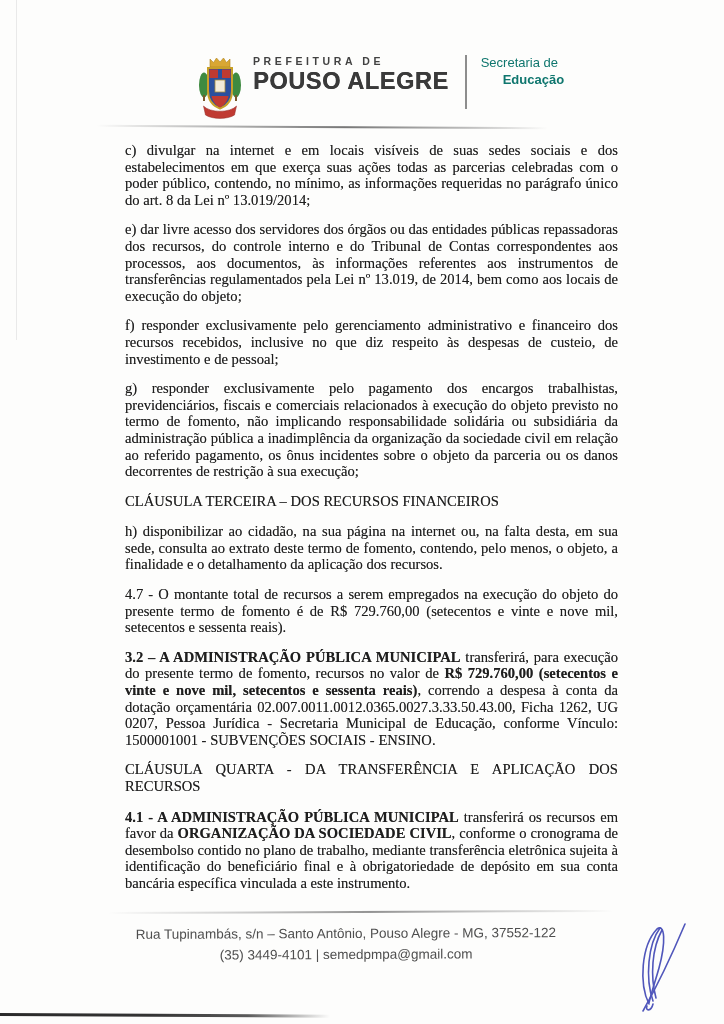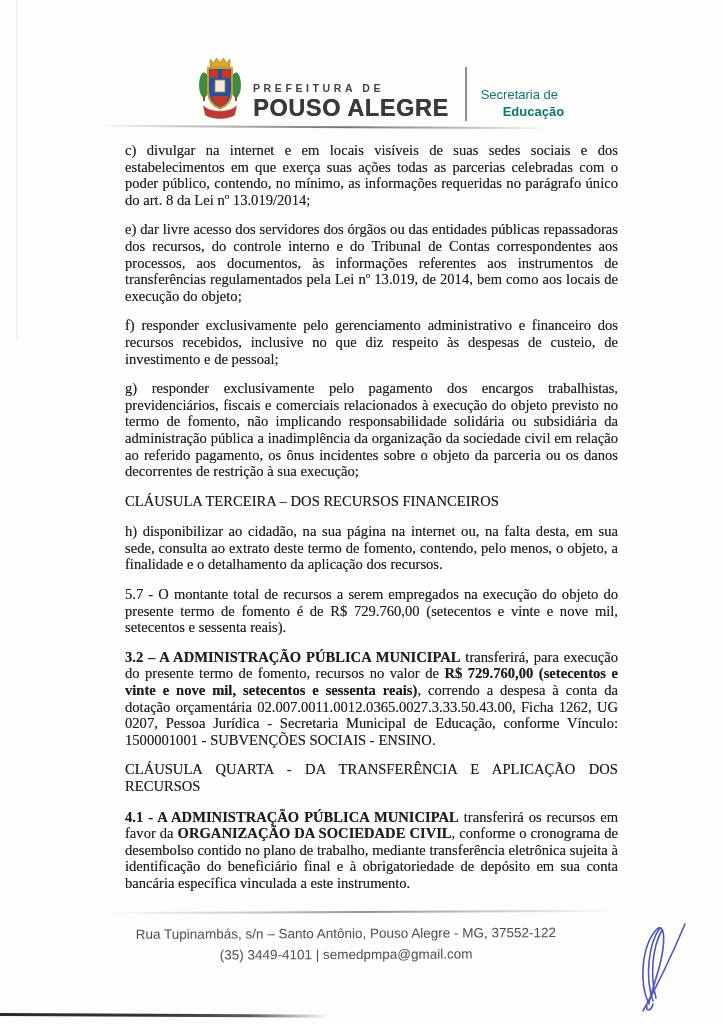--- a/index.html
+++ b/index.html
@@ -21,21 +21,21 @@
     left: 16px; top: 0;
     width: 1px; height: 340px;
     background: rgba(190,190,190,0.30);
   }
 
   
   .letterhead {
     position: absolute;
     top: 55px; left: 198px;
     display: flex;
-    align-items: flex-end;
+    align-items: flex-start;
   }
   .logo-box { width: 44px; height: 66px; flex: 0 0 auto; }
   .org-block { margin-left: 11px; }
   .org-small {
     font-family: "Liberation Sans", sans-serif;
     font-size: 10.5px;
     font-weight: 700;
     letter-spacing: 3.6px;
     color: #424242;
     white-space: nowrap;
@@ -175,21 +175,21 @@
 
   <div class="rule rule-header"></div>
 
   <main class="doc-body">
       <p class="para item"><span>c) divulgar na internet e em locais visíveis de suas sedes sociais e dos estabelecimentos em que exerça suas ações todas as parcerias celebradas com o poder público, contendo, no mínimo, as informações requeridas no parágrafo único do art. 8 da Lei nº 13.019/2014;</span></p>
       <p class="para item"><span>e) dar livre acesso dos servidores dos órgãos ou das entidades públicas repassadoras dos recursos, do controle interno e do Tribunal de Contas correspondentes aos processos, aos documentos, às informações referentes aos instrumentos de transferências regulamentados pela Lei nº 13.019, de 2014, bem como aos locais de execução do objeto;</span></p>
       <p class="para item"><span>f) responder exclusivamente pelo gerenciamento administrativo e financeiro dos recursos recebidos, inclusive no que diz respeito às despesas de custeio, de investimento e de pessoal;</span></p>
       <p class="para item"><span>g) responder exclusivamente pelo pagamento dos encargos trabalhistas, previdenciários, fiscais e comerciais relacionados à execução do objeto previsto no termo de fomento, não implicando responsabilidade solidária ou subsidiária da administração pública a inadimplência da organização da sociedade civil em relação ao referido pagamento, os ônus incidentes sobre o objeto da parceria ou os danos decorrentes de restrição à sua execução;</span></p>
       <p class="para heading"><span>CLÁUSULA TERCEIRA – DOS RECURSOS FINANCEIROS</span></p>
       <p class="para item"><span>h) disponibilizar ao cidadão, na sua página na internet ou, na falta desta, em sua sede, consulta ao extrato deste termo de fomento, contendo, pelo menos, o objeto, a finalidade e o detalhamento da aplicação dos recursos.</span></p>
-      <p class="para item"><span>5.7 - O montante total de recursos a serem empregados na execução do objeto do presente termo de fomento é de R$ 729.760,00 (setecentos e vinte e nove mil, setecentos e sessenta reais).</span></p>
+      <p class="para item"><span>4.7 - O montante total de recursos a serem empregados na execução do objeto do presente termo de fomento é de R$ 729.760,00 (setecentos e vinte e nove mil, setecentos e sessenta reais).</span></p>
       <p class="para item"><span class="bold">3.2 – A ADMINISTRAÇÃO PÚBLICA MUNICIPAL</span><span> transferirá, para execução do presente termo de fomento, recursos no valor de </span><span class="bold">R$ 729.760,00 (setecentos e vinte e nove mil, setecentos e sessenta reais)</span><span>, correndo a despesa à conta da dotação orçamentária 02.007.0011.0012.0365.0027.3.33.50.43.00, Ficha 1262, UG 0207, Pessoa Jurídica - Secretaria Municipal de Educação, conforme Vínculo: 1500001001 - SUBVENÇÕES SOCIAIS - ENSINO.</span></p>
       <p class="para heading"><span>CLÁUSULA QUARTA - DA TRANSFERÊNCIA E APLICAÇÃO DOS RECURSOS</span></p>
       <p class="para item"><span class="bold">4.1 - A ADMINISTRAÇÃO PÚBLICA MUNICIPAL</span><span> transferirá os recursos em favor da </span><span class="bold">ORGANIZAÇÃO DA SOCIEDADE CIVIL</span><span>, conforme o cronograma de desembolso contido no plano de trabalho, mediante transferência eletrônica sujeita à identificação do beneficiário final e à obrigatoriedade de depósito em sua conta bancária específica vinculada a este instrumento.</span></p>
     </main>
 
   <div class="rule rule-footer"></div>
 
   <footer class="doc-footer">
     <div>Rua Tupinambás, s/n – Santo Antônio, Pouso Alegre - MG, 37552-122</div>
     <div>(35) 3449-4101 | semedpmpa@gmail.com</div>

